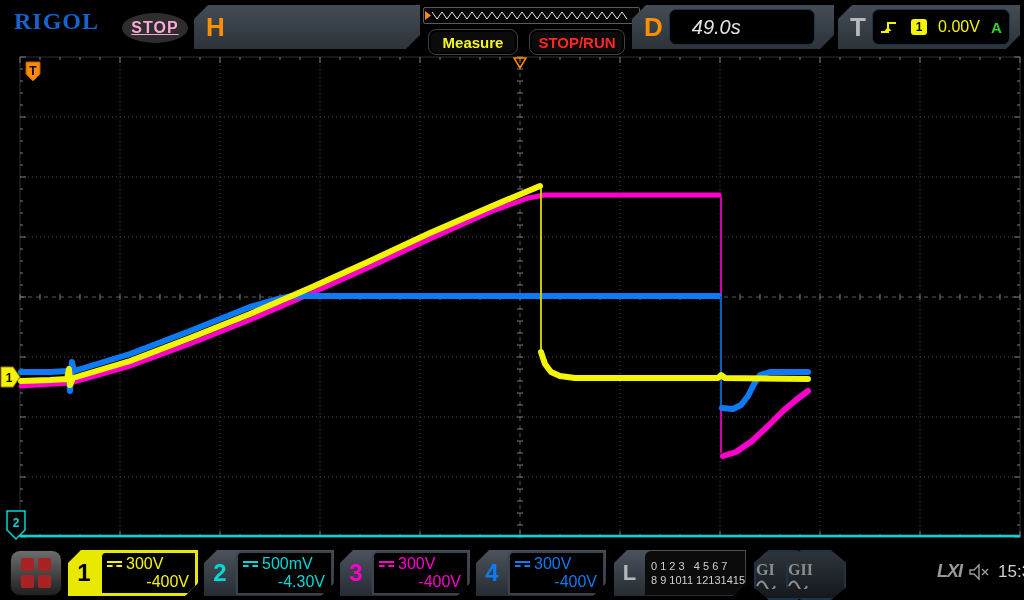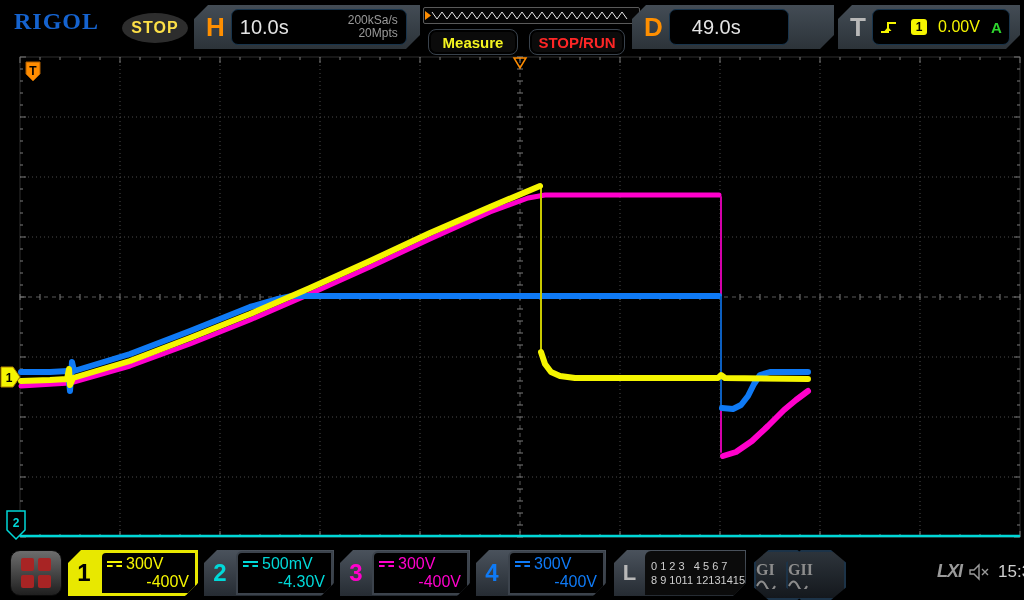--- a/index.html
+++ b/index.html
@@ -6,35 +6,35 @@
             font-family:"Liberation Sans",sans-serif;-webkit-font-smoothing:antialiased;}
   .abs{position:absolute;}
   #stage{position:relative;width:1024px;height:600px;background:#000;}
 
   
   #topbar{left:0;top:0;width:1024px;height:55px;background:#000;}
   #logo{left:14px;top:8px;font-family:"Liberation Serif",serif;font-weight:bold;
         font-size:24px;letter-spacing:1px;color:#1563cf;font-stretch:condensed;}
   #runstate{left:122px;top:13px;width:66px;height:30px;border-radius:50%;background:#2d2d2d;
             display:flex;align-items:center;justify-content:center;
-            color:#fde047;font-size:16px;font-weight:bold;letter-spacing:1px;}
+            color:#f9a8d4;font-size:16px;font-weight:bold;letter-spacing:1px;text-decoration:underline;}
   .hpanel{top:5px;height:44px;background:linear-gradient(#434c55,#2c3339);
           clip-path:polygon(14px 0,100% 0,100% calc(100% - 14px),calc(100% - 14px) 100%,0 100%,0 14px);
           display:flex;align-items:center;}
   .hpanel .plabel{font-size:26px;font-weight:bold;margin:0 6px 0 12px;}
   .pbox{background:#000;border:1px solid #18344c;border-radius:7px;height:36px;
         display:flex;align-items:center;padding:0 8px;box-sizing:border-box;}
   #hpanel{left:194px;width:226px;}
   #hpanel .plabel{color:#ff8f00;}
   #hpanel .pbox{width:176px;justify-content:space-between;}
   #hval{color:#e4e4e4;font-size:20px;}
   #hmem{color:#9a9a9a;font-size:12px;text-align:right;line-height:13px;}
   #dpanel{left:632px;width:202px;}
   #dpanel .plabel{color:#ff8f00;}
-  #dpanel .pbox{width:120px;}
+  #dpanel .pbox{width:146px;font-style:italic;}
   #dval{color:#e4e4e4;font-size:20px;margin-left:14px;}
   #tpanel{left:838px;width:182px;}
   #tpanel .plabel{color:#b8b8b8;}
   #tpanel .pbox{width:138px;justify-content:space-between;padding:0 7px;}
   #trigch{width:16px;height:16px;background:#f5f500;border-radius:3px;color:#000;
           font-size:12px;font-weight:bold;display:flex;align-items:center;justify-content:center;}
   #triglvl{color:#f5f500;font-size:16px;}
   #trigmode{color:#2ed52e;font-size:15px;font-weight:bold;}
   #wavestrip{left:423px;top:7px;width:215px;height:15px;background:#050505;
              border:1px solid #5a5a5a;border-radius:2px;}
@@ -90,27 +90,20 @@
 <body>
 
 <div id="stage">
 
   <div id="topbar" class="abs">
     <div id="logo" class="abs">RIGOL</div>
     <div id="runstate" class="abs">STOP</div>
 
     <div id="hpanel" class="abs hpanel">
       <span class="plabel">H</span>
-      <div class="pbox">
-        <span id="hval">10.0s</span>
-        <span id="hmem">
-          <span>200kSa/s</span><br>
-          <span>20Mpts</span>
-        </span>
-      </div>
     </div>
 
     <div id="wavestrip" class="abs">
       <svg id="zigzag" width="213" height="13">
           <polyline points="8,3 13,10 18,3 23,10 28,3 33,10 38,3 43,10 48,3 53,10 58,3 63,10 68,3 73,10 78,3 83,10 88,3 93,10 98,3 103,10 108,3 113,10 118,3 123,10 128,3 133,10 138,3 143,10 148,3 153,10 158,3 163,10 168,3 173,10 178,3 183,10 188,3 193,10 198,3 203,10" fill="none" stroke="#e8e8e8" stroke-width="1"></polyline>
           <polygon points="1,2 7,6.5 1,11" fill="#ff8c00"></polygon>
         </svg>
     </div>
 
     <div id="btn-measure" class="abs topbtn">Measure</div>

